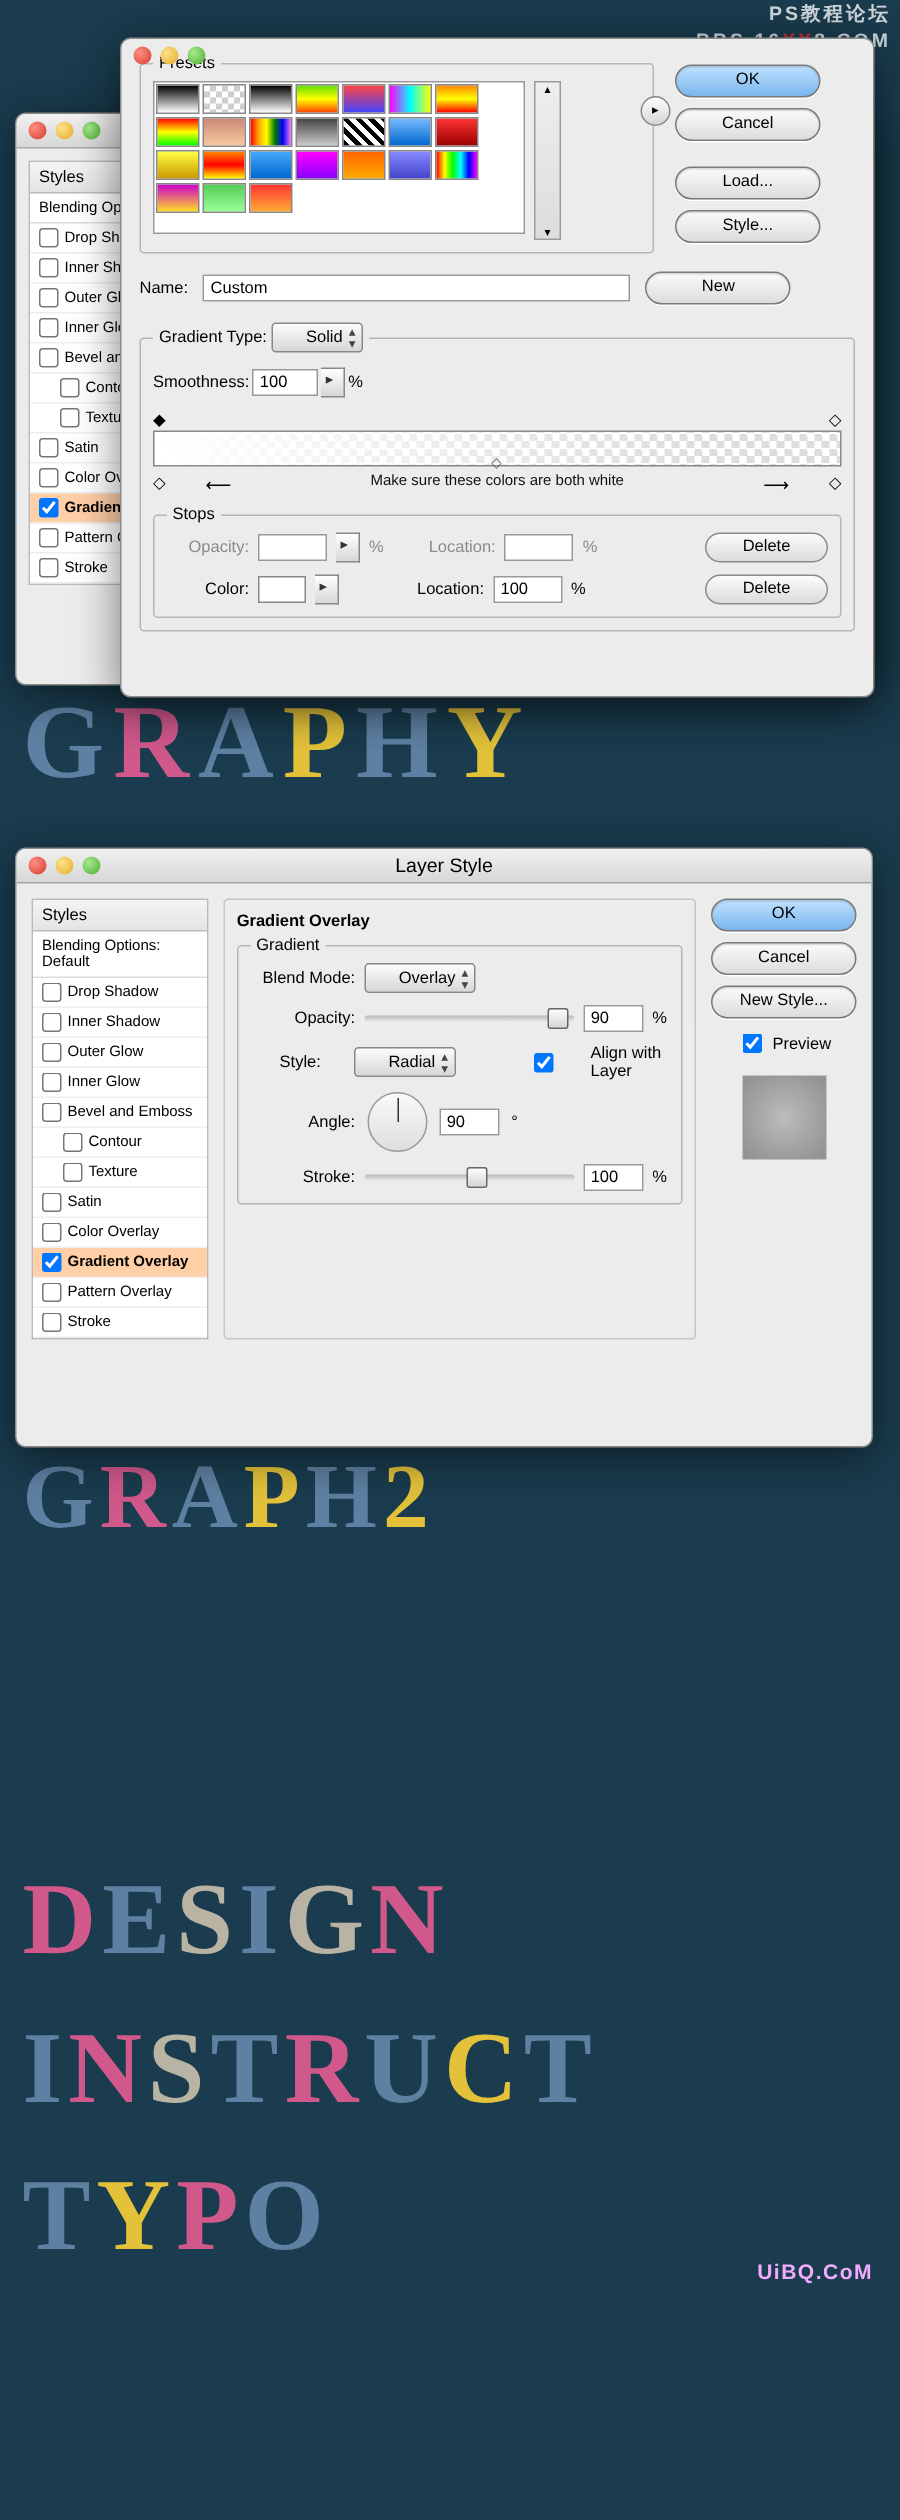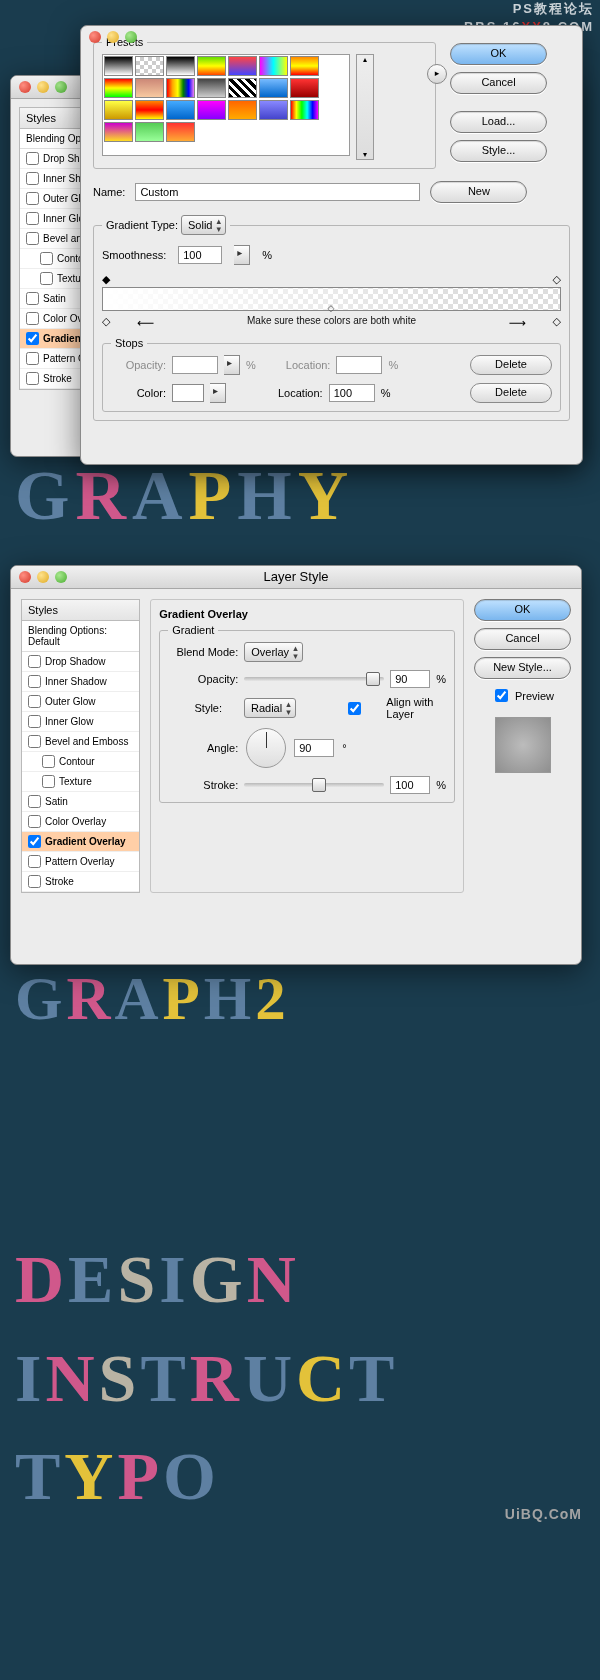--- a/index.html
+++ b/index.html
@@ -1,20 +1,20 @@
 <!DOCTYPE html>
 <html><head>
 <meta charset="utf-8">
 <style>
 body{margin:0;font-family:"Lucida Grande","Helvetica Neue",Arial,sans-serif;font-size:11px;color:#000;background:#1a3c4e}
 .page{width:600px;margin:0 auto;position:relative}
 .watermark-top{position:absolute;top:0;right:6px;text-align:right;color:#cfd7dc;font-family:Arial,sans-serif;font-size:13px;font-weight:bold;letter-spacing:2px;white-space:nowrap}
 .watermark-top .line1{margin-bottom:1px}
 .watermark-top .accent{color:#d62e2e}
-.watermark-bottom{position:absolute;bottom:6px;right:18px;color:#a3a3a3;font-size:14px;font-weight:bold;letter-spacing:1px}
+.watermark-bottom{position:absolute;bottom:6px;right:18px;color:#f0abfc;font-size:14px;font-weight:bold;letter-spacing:1px}
 
 
 .bg-text{position:absolute;left:15px;right:0;font-family:Georgia,"Times New Roman",serif;font-weight:bold;letter-spacing:6px;text-align:left;white-space:nowrap}
 .bg-g{top:456px;font-size:70px;color:#5e80a2}
 .bg-g .p{color:#d0588b}
 .bg-g .y{color:#e3c23a}
 .bg-full{top:1230px;font-size:68px;color:#5e80a2;line-height:1.45;letter-spacing:4px}
 .bg-full .p{color:#d0588b}
 .bg-full .y{color:#e3c23a}
 .bg-full .g{color:#b9b3a4}
@@ -36,21 +36,21 @@
 .row{display:flex;align-items:center}
 .lbl{font-size:11px}
 fieldset{border:1px solid #b6b6b6;padding:6px 8px 8px;margin:0;border-radius:3px}
 legend{font-size:11px;padding:0 4px}
 .swatches{width:246px;height:100px;background:#fff;border:1px solid #9a9a9a;display:flex;flex-wrap:wrap;align-content:flex-start;overflow:hidden}
 .sw{width:27px;height:18px;border:1px solid #888;margin:1px}
 .aqua-btn{display:block;width:95px;height:20px;border:1px solid #7a7a7a;border-radius:11px;font-size:11px;text-align:center;line-height:18px;margin-bottom:7px;box-shadow:0 1px 1px rgba(0,0,0,.15) inset,0 1px 0 #fff;cursor:pointer}
 .aqua-btn.active{background:linear-gradient(#bfe1ff,#7ab6ee);color:#000}
 .aqua-btn.plain{background:linear-gradient(#fbfbfb,#dcdcdc)}
 input[type=text]{height:16px;font-size:11px;border:1px solid #999;background:#fff;padding:0 4px}
-.select{display:inline-flex;align-items:center;background:linear-gradient(#fcfcfc,#d7d7d7);border:1px solid #888;border-radius:3px;height:18px;padding:0 4px 0 6px}
+.select{display:inline-flex;align-items:center;background:linear-gradient(#fcfcfc,#d7d7d7);border:1px solid #888;border-radius:3px;height:18px;padding:0 4px 0 22px}
 .select .arr{margin-left:4px;font-size:9px;line-height:8px;color:#444}
 .spin{display:inline-block;width:15px;height:18px;border:1px solid #888;border-left:none;background:linear-gradient(#fff,#d7d7d7);vertical-align:middle;position:relative}
 .spin::before{content:"▸";position:absolute;left:3px;top:1px;font-size:10px;color:#333}
 .del-btn{width:80px;height:18px;border:1px solid #8a8a8a;border-radius:10px;background:linear-gradient(#fbfbfb,#dcdcdc);text-align:center;line-height:16px;font-size:11px;cursor:pointer}
 .colorchip{display:inline-block;width:30px;height:16px;border:1px solid #888;background:#fff;vertical-align:middle}
 .ged .annotation{font-size:10px;color:#111}
 
 
 .styles-panel{width:122px;background:#fff;border:1px solid #b9b9b9}
 .styles-panel .hdr{background:linear-gradient(#f4f4f4,#e4e4e4);padding:4px 6px;border-bottom:1px solid #bbb;font-size:11px}
@@ -216,21 +216,21 @@
         <div class="aqua-btn plain" style="margin:0;width:95px">New</div>
       </div>
 
       <fieldset style="margin-top:12px">
         <legend><span>Gradient Type:</span>
           <span class="select">
               <span>Solid</span>
               <span class="arr">▴<br>▾</span>
             </span>
         </legend>
-        <div class="row" style="gap:12px;margin-top:4px">
+        <div class="row" style="gap:2px;margin-top:4px">
           <span class="lbl">Smoothness:</span>
           <input type="text" style="width: 34px;" value="100">
             <span class="spin"></span>
           <span class="lbl">%</span>
         </div>
 
         <div style="position:relative;margin-top:8px;height:14px">
           <span style="position:absolute;left:0;top:0">◆</span>
           <span style="position:absolute;right:0;top:0">◇</span>
         </div>

